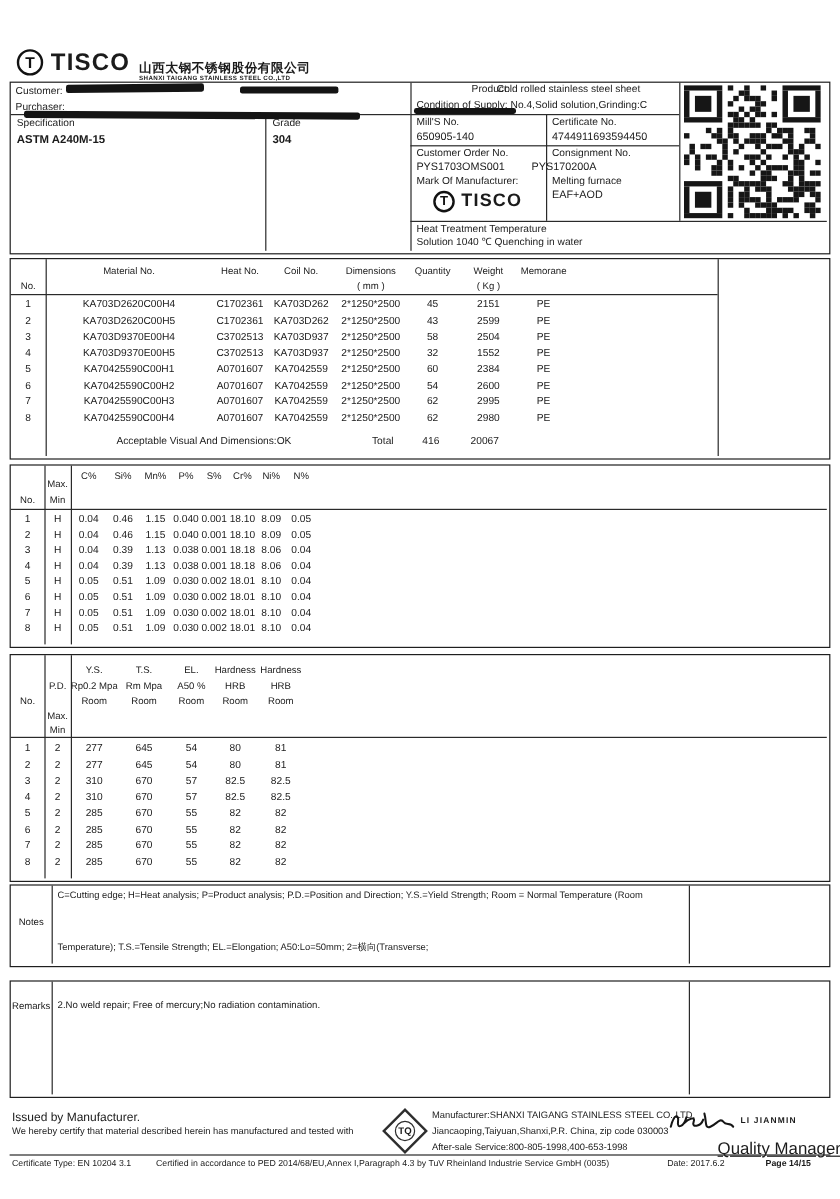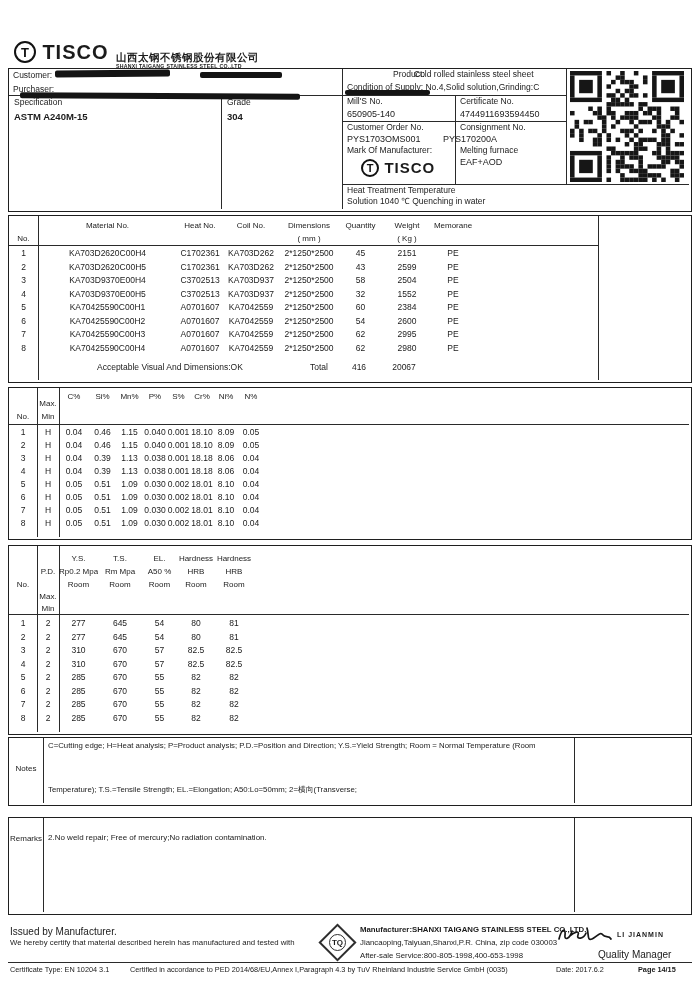--- a/index.html
+++ b/index.html
@@ -674,28 +674,28 @@
 
   
   <span class="t" style="left:10px;top:926px;font-size:10px;">Issued by Manufacturer.</span>
   <span class="t" style="left:10px;top:939px;font-size:7.8px;">We hereby certify that material described herein has manufactured and tested with</span>
 
   <span>
     <span class="stamp-d" style="left:324px;top:929px;width:27px;height:27px;"></span>
     <span class="stamp-c" style="left:329px;top:934px;width:17px;height:17px;font-size:8px;line-height:15px;">TQ</span>
   </span>
 
-  <span class="t" style="left:360px;top:926px;font-size:7.8px;font-weight:bold;">Manufacturer:SHANXI TAIGANG STAINLESS STEEL CO.,LTD.</span>
+  <span class="t" style="left:360px;top:926px;font-size:7.8px;">Manufacturer:SHANXI TAIGANG STAINLESS STEEL CO.,LTD.</span>
   <span class="t" style="left:360px;top:939px;font-size:7.8px;">Jiancaoping,Taiyuan,Shanxi,P.R. China, zip code 030003</span>
   <span class="t" style="left:360px;top:952px;font-size:7.8px;">After-sale Service:800-805-1998,400-653-1998</span>
 
   <svg style="position:absolute;left:556px;top:923px;" width="58" height="24" viewBox="0 0 58 24">
     <path d="M3 16 C6 4 10 6 9 12 C8 18 14 16 16 8 M14 13 C18 9 24 7 22 12 C20 17 28 16 30 10 M31 5 C33 12 31 18 36 16 C41 14 44 8 47 12 C49 15 53 12 55 16" stroke="#161616" stroke-width="1.7" fill="none" stroke-linecap="round"></path>
   </svg>
   <span class="t b" style="left:617px;top:931px;font-size:7px;letter-spacing:1px;">LI JIANMIN</span>
-  <span class="t" style="left:598px;top:949px;font-size:10px;">Quality Manager</span>
+  <span class="t" style="left:598px;top:949px;font-size:14px;text-decoration:underline;">Quality Manager</span>
 
   <div class="hl" style="left:8px;top:962px;width:684px;"></div>
   <span class="t" style="left:10px;top:966px;font-size:7.3px;">Certificate Type:   EN 10204 3.1</span>
   <span class="t" style="left:130px;top:966px;font-size:7.3px;">Certified in accordance to PED 2014/68/EU,Annex I,Paragraph 4.3 by TuV Rheinland Industrie Service GmbH (0035)</span>
   <span class="t" style="left:556px;top:966px;font-size:7.3px;">Date:  2017.6.2</span>
   <span class="t b" style="left:638px;top:966px;font-size:7.3px;">Page 14/15</span>
 </div>
 
 </body></html>

